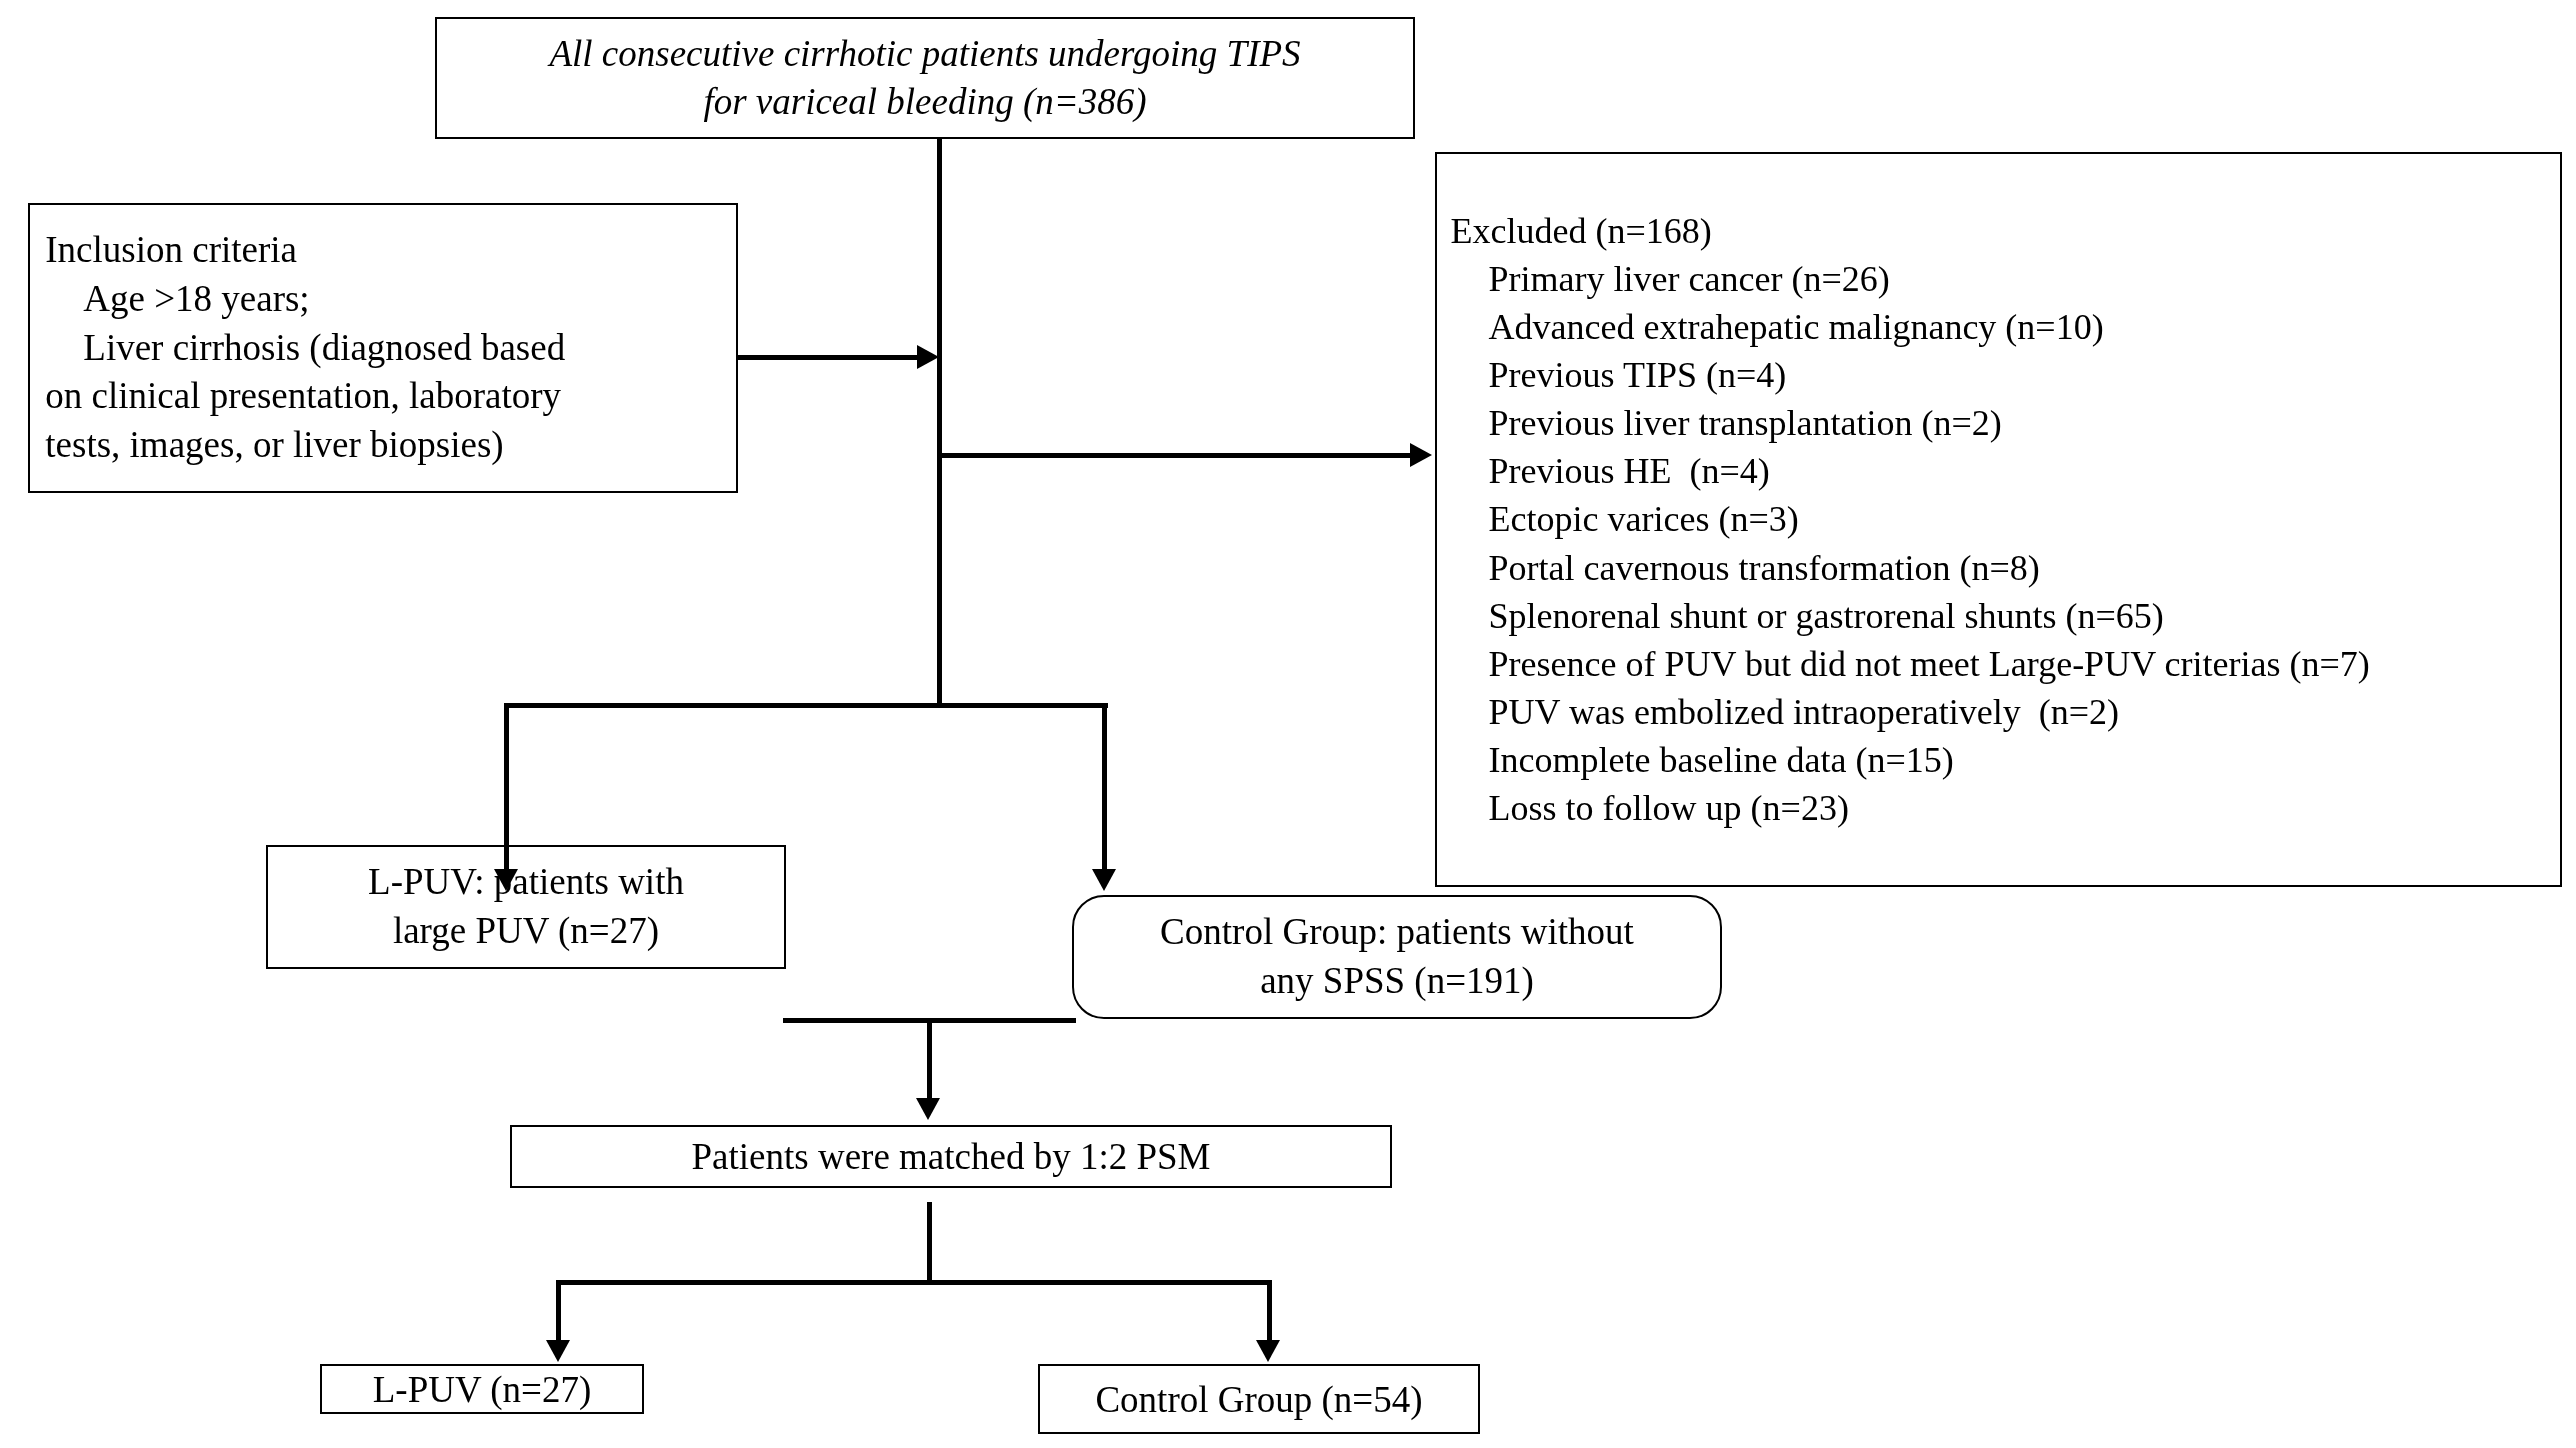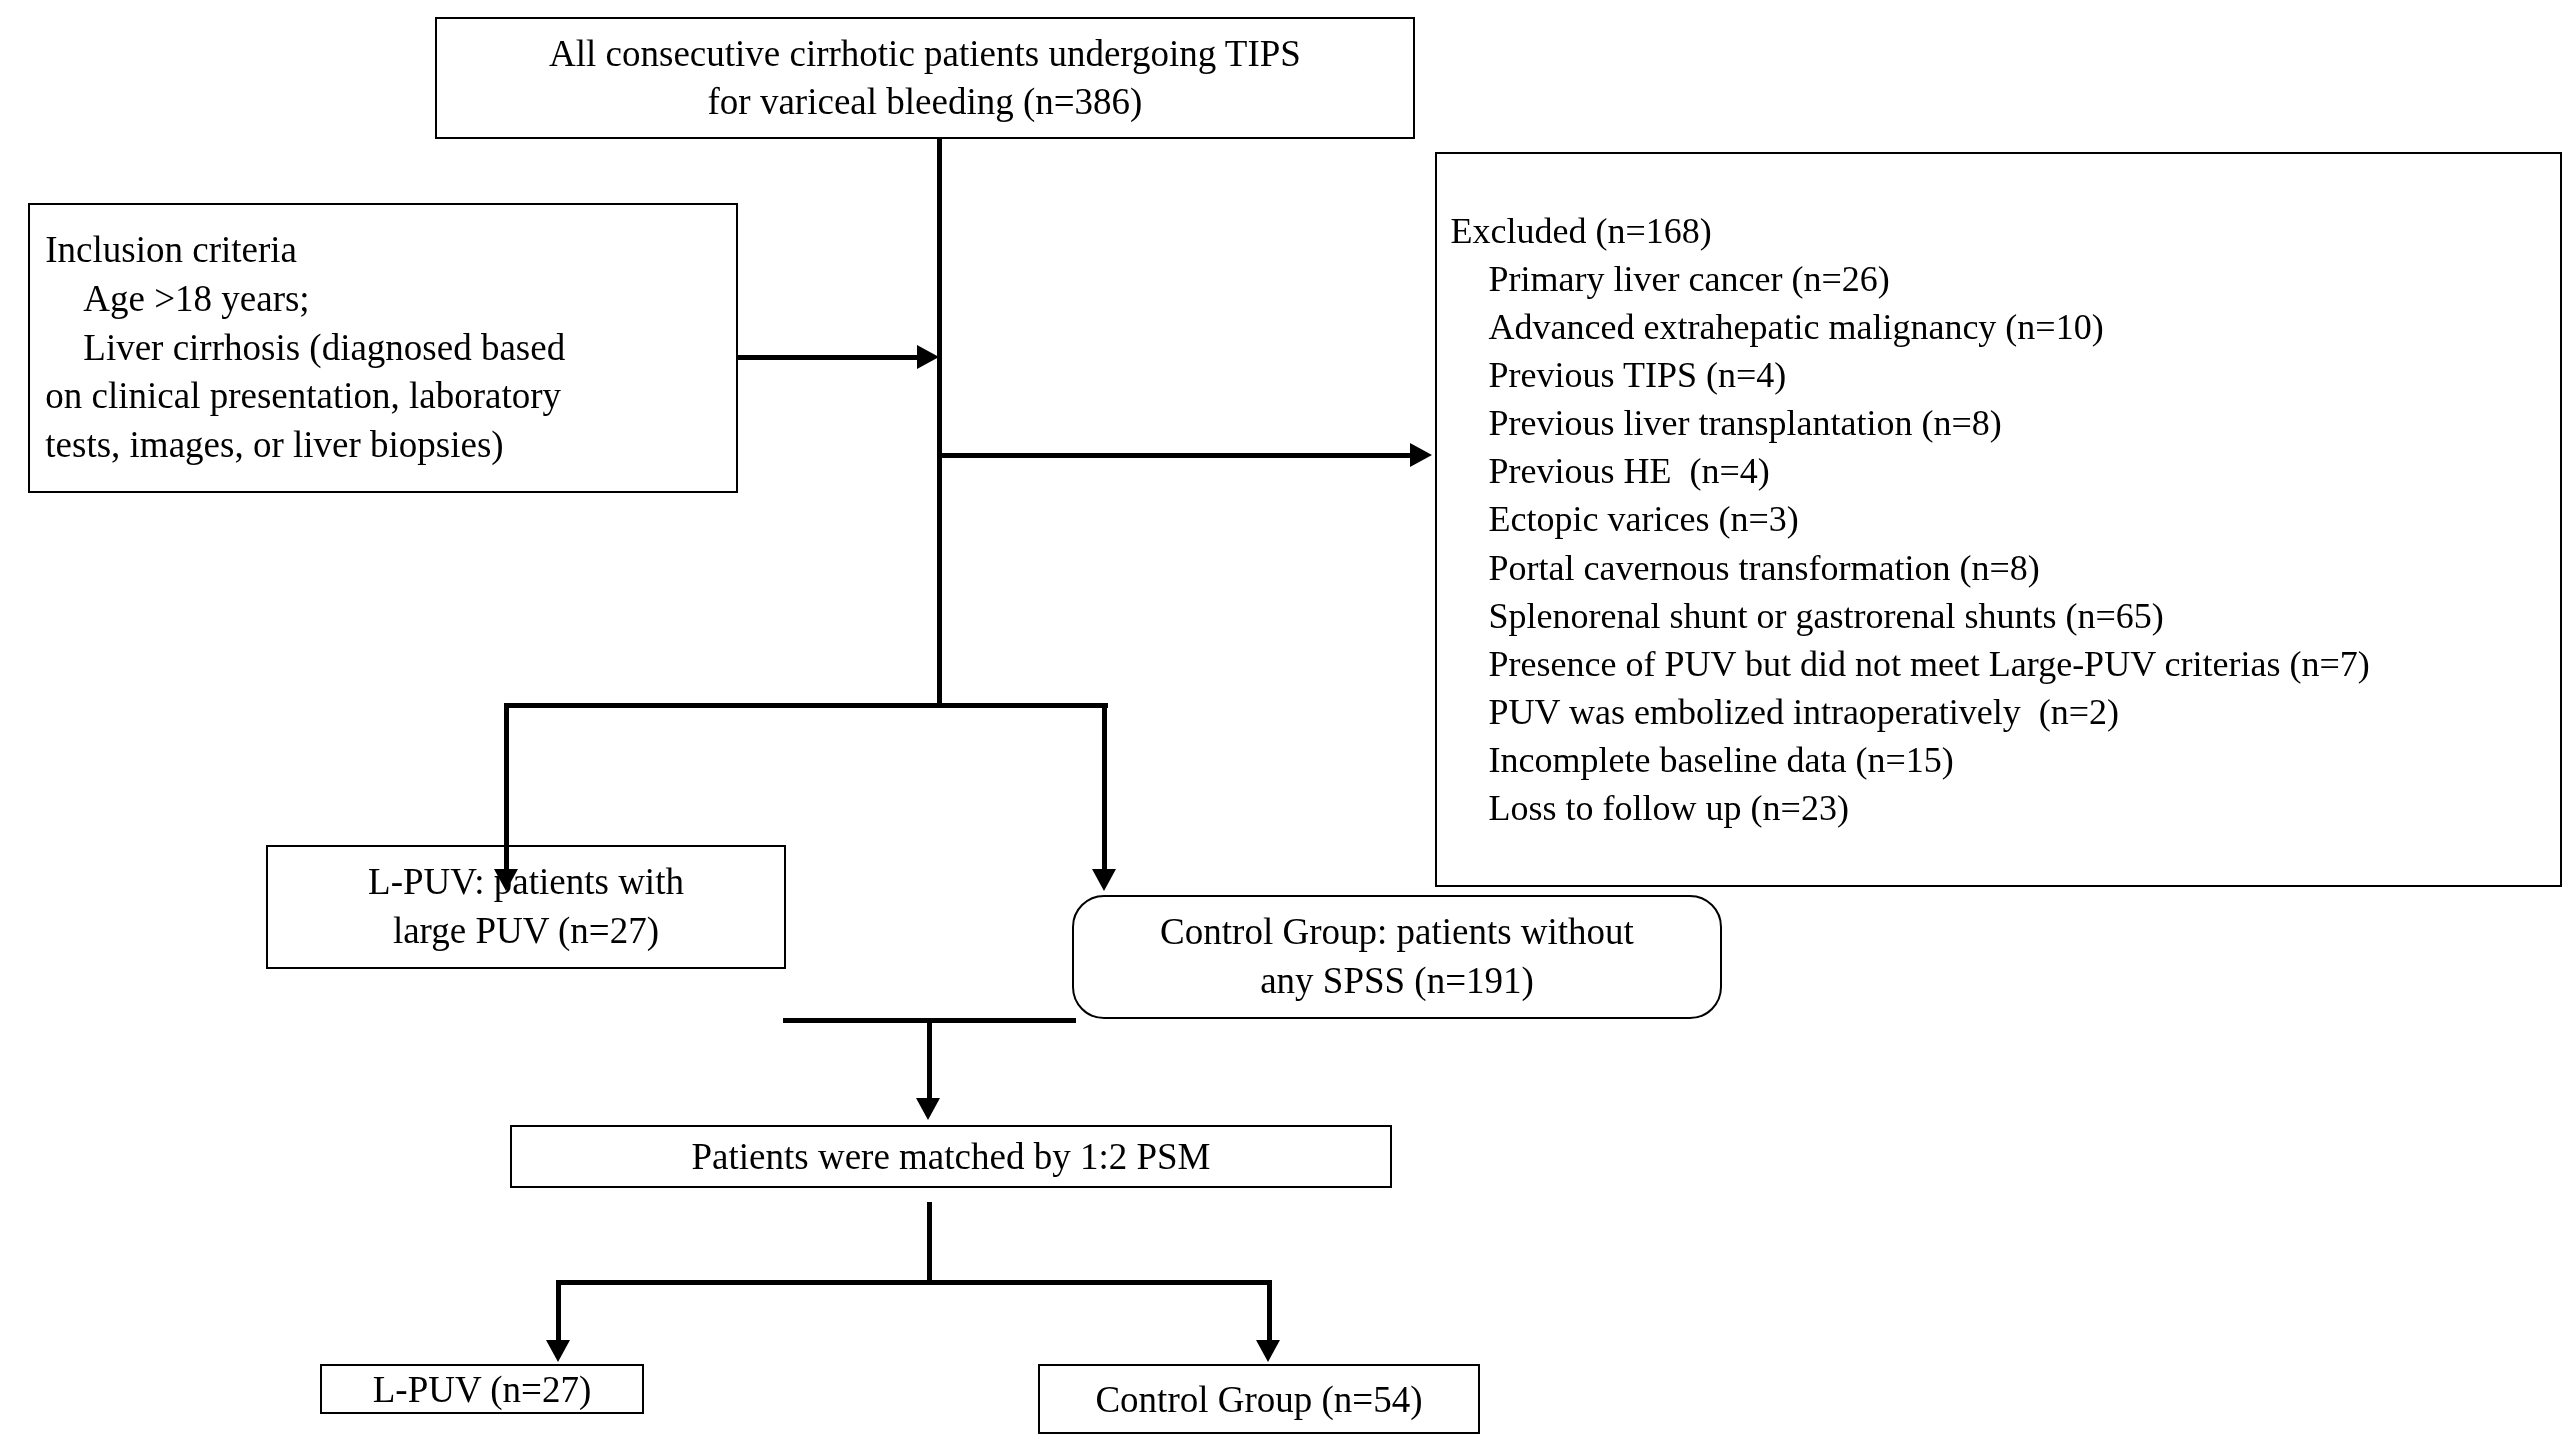--- a/index.html
+++ b/index.html
@@ -25,21 +25,21 @@
     flex-direction: column;
     justify-content: center;
   }
   .box.center { align-items: center; text-align: center; }
   .box.left   { align-items: flex-start; text-align: left; }
   .line-txt { display: block; white-space: pre; }
 
   
   #box-top {
     left: 435px; top: 17px; width: 980px; height: 122px;
-    font-size: 37px; line-height: 1.30;
+    font-size: 37px; line-height: 1.30; font-style: italic;
   }
   #box-inclusion {
     left: 28px; top: 203px; width: 710px; height: 290px;
     font-size: 37px; line-height: 1.32; padding: 12px 15.3px;
   }
   #box-excluded {
     left: 1435px; top: 152px; width: 1127px; height: 735px;
     font-size: 36px; line-height: 1.335; padding: 12px 13.6px;
   }
   #box-lpuv-grp {
@@ -105,21 +105,21 @@
     <span class="line-txt indent">Liver cirrhosis (diagnosed based</span>
     <span class="line-txt">on clinical presentation, laboratory</span>
     <span class="line-txt">tests, images, or liver biopsies)</span>
   </div>
 
   <div class="box left" id="box-excluded">
     <span class="line-txt">Excluded (n=168)</span>
     <span class="line-txt indent">Primary liver cancer (n=26)</span>
     <span class="line-txt indent">Advanced extrahepatic malignancy (n=10)</span>
     <span class="line-txt indent">Previous TIPS (n=4)</span>
-    <span class="line-txt indent">Previous liver transplantation (n=8)</span>
+    <span class="line-txt indent">Previous liver transplantation (n=2)</span>
     <span class="line-txt indent">Previous HE  (n=4)</span>
     <span class="line-txt indent">Ectopic varices (n=3)</span>
     <span class="line-txt indent">Portal cavernous transformation (n=8)</span>
     <span class="line-txt indent">Splenorenal shunt or gastrorenal shunts (n=65)</span>
     <span class="line-txt indent">Presence of PUV but did not meet Large-PUV criterias (n=7)</span>
     <span class="line-txt indent">PUV was embolized intraoperatively  (n=2)</span>
     <span class="line-txt indent">Incomplete baseline data (n=15)</span>
     <span class="line-txt indent">Loss to follow up (n=23)</span>
   </div>
 

